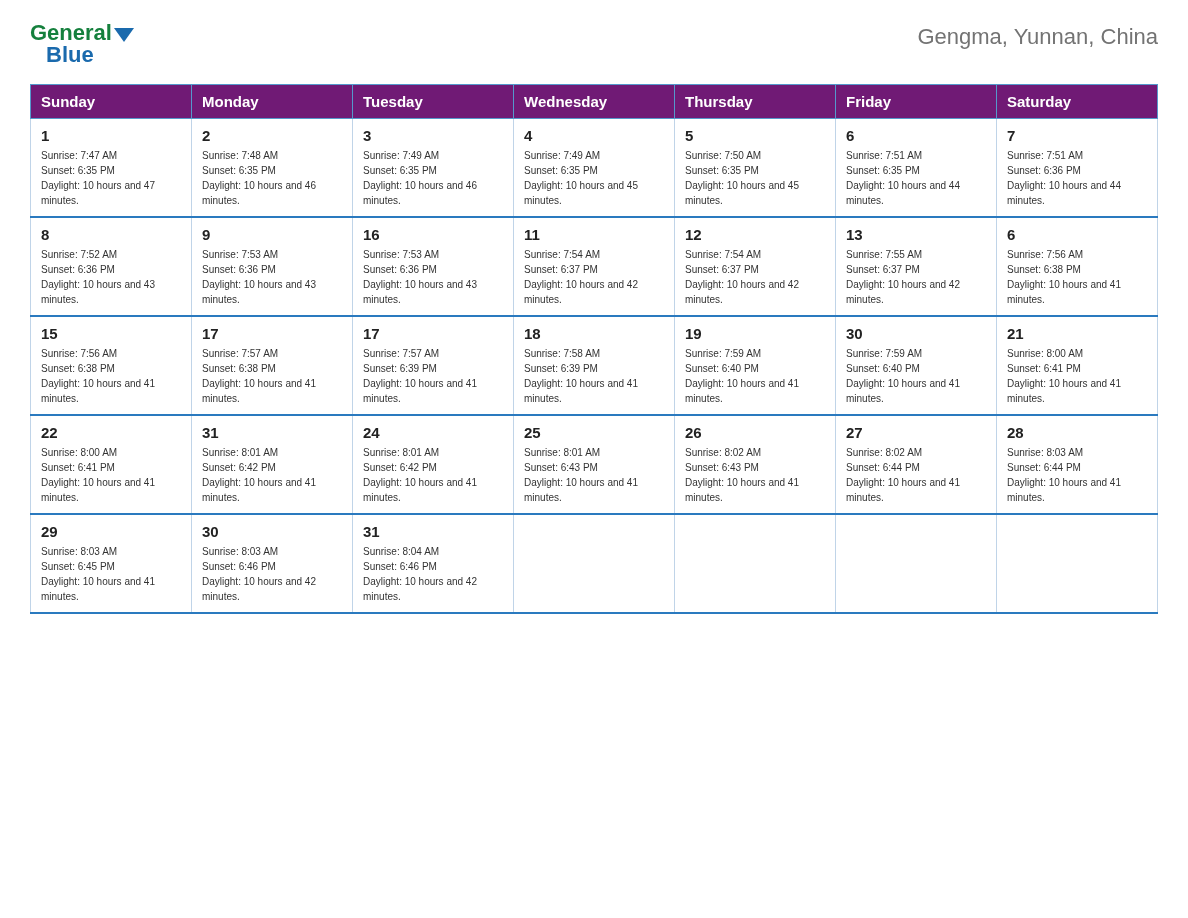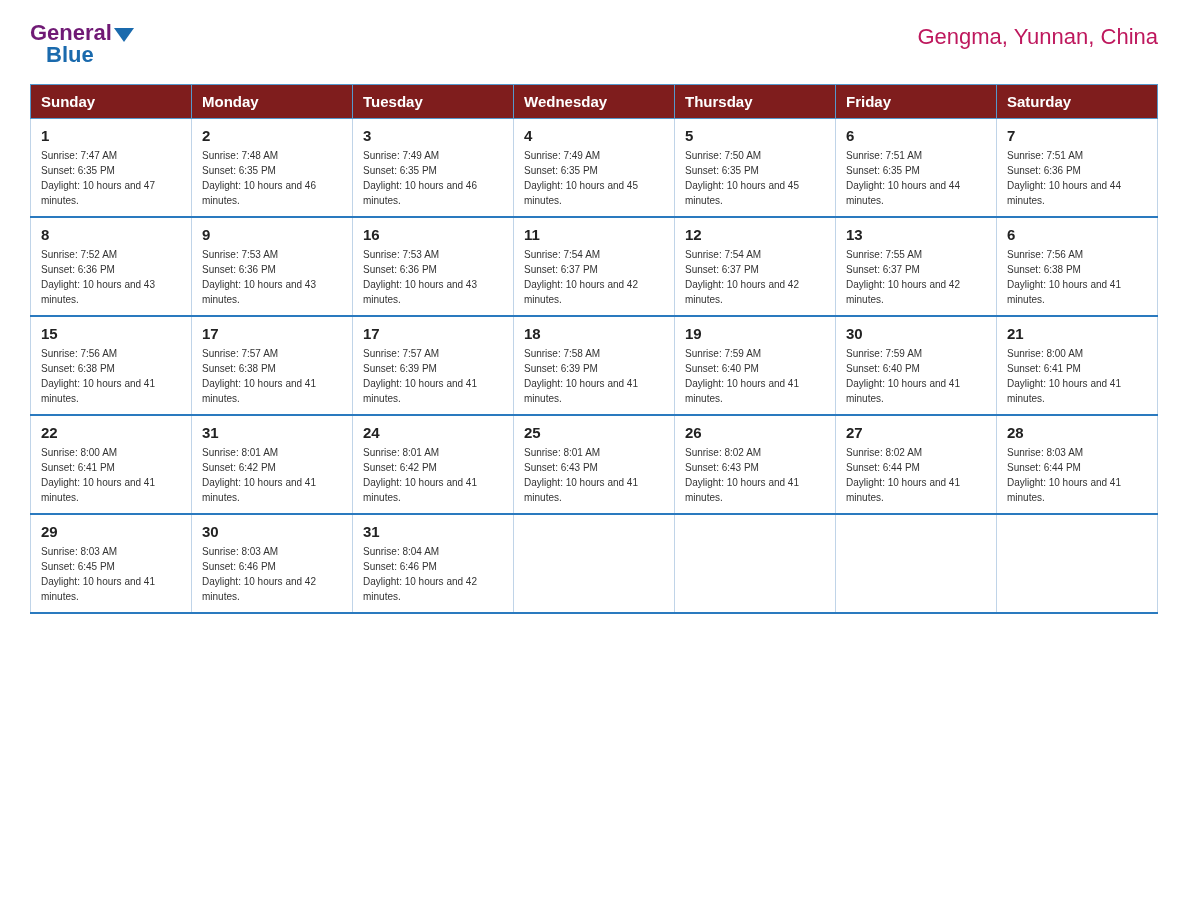--- a/index.html
+++ b/index.html
@@ -21,21 +21,21 @@
       flex-direction: column;
       align-items: flex-start;
     }
     .logo-text {
       display: flex;
       align-items: center;
       font-size: 22px;
       font-weight: bold;
     }
     .logo-general {
-      color: #701a75;
+      color: #15803d;
       text-align: center;
     }
     .logo-blue {
       color: #1a6aad;
     }
     .logo-triangle {
       width: 0;
       height: 0;
       border-left: 10px solid transparent;
       border-right: 10px solid transparent;
@@ -47,30 +47,30 @@
       text-align: right;
     }
     .title-section h1 {
       font-size: 48px;
       font-weight: bold;
       color: #222;
     }
     .title-section h2 {
       font-size: 22px;
       font-weight: normal;
-      color: #be185d;
+      color: #737373;
       margin-top: 4px;
     }
     .calendar {
       width: 100%;
       border-collapse: collapse;
       border: 1px solid #a0b8d0;
     }
     .calendar thead tr th {
-      background-color: #7f1d1d;
+      background-color: #701a75;
       color: #fff;
       font-size: 15px;
       font-weight: bold;
       padding: 8px 10px;
       text-align: left;
       border: 1px solid #5598cc;
     }
     .calendar tbody tr td {
       vertical-align: top;
       padding: 8px 10px;

